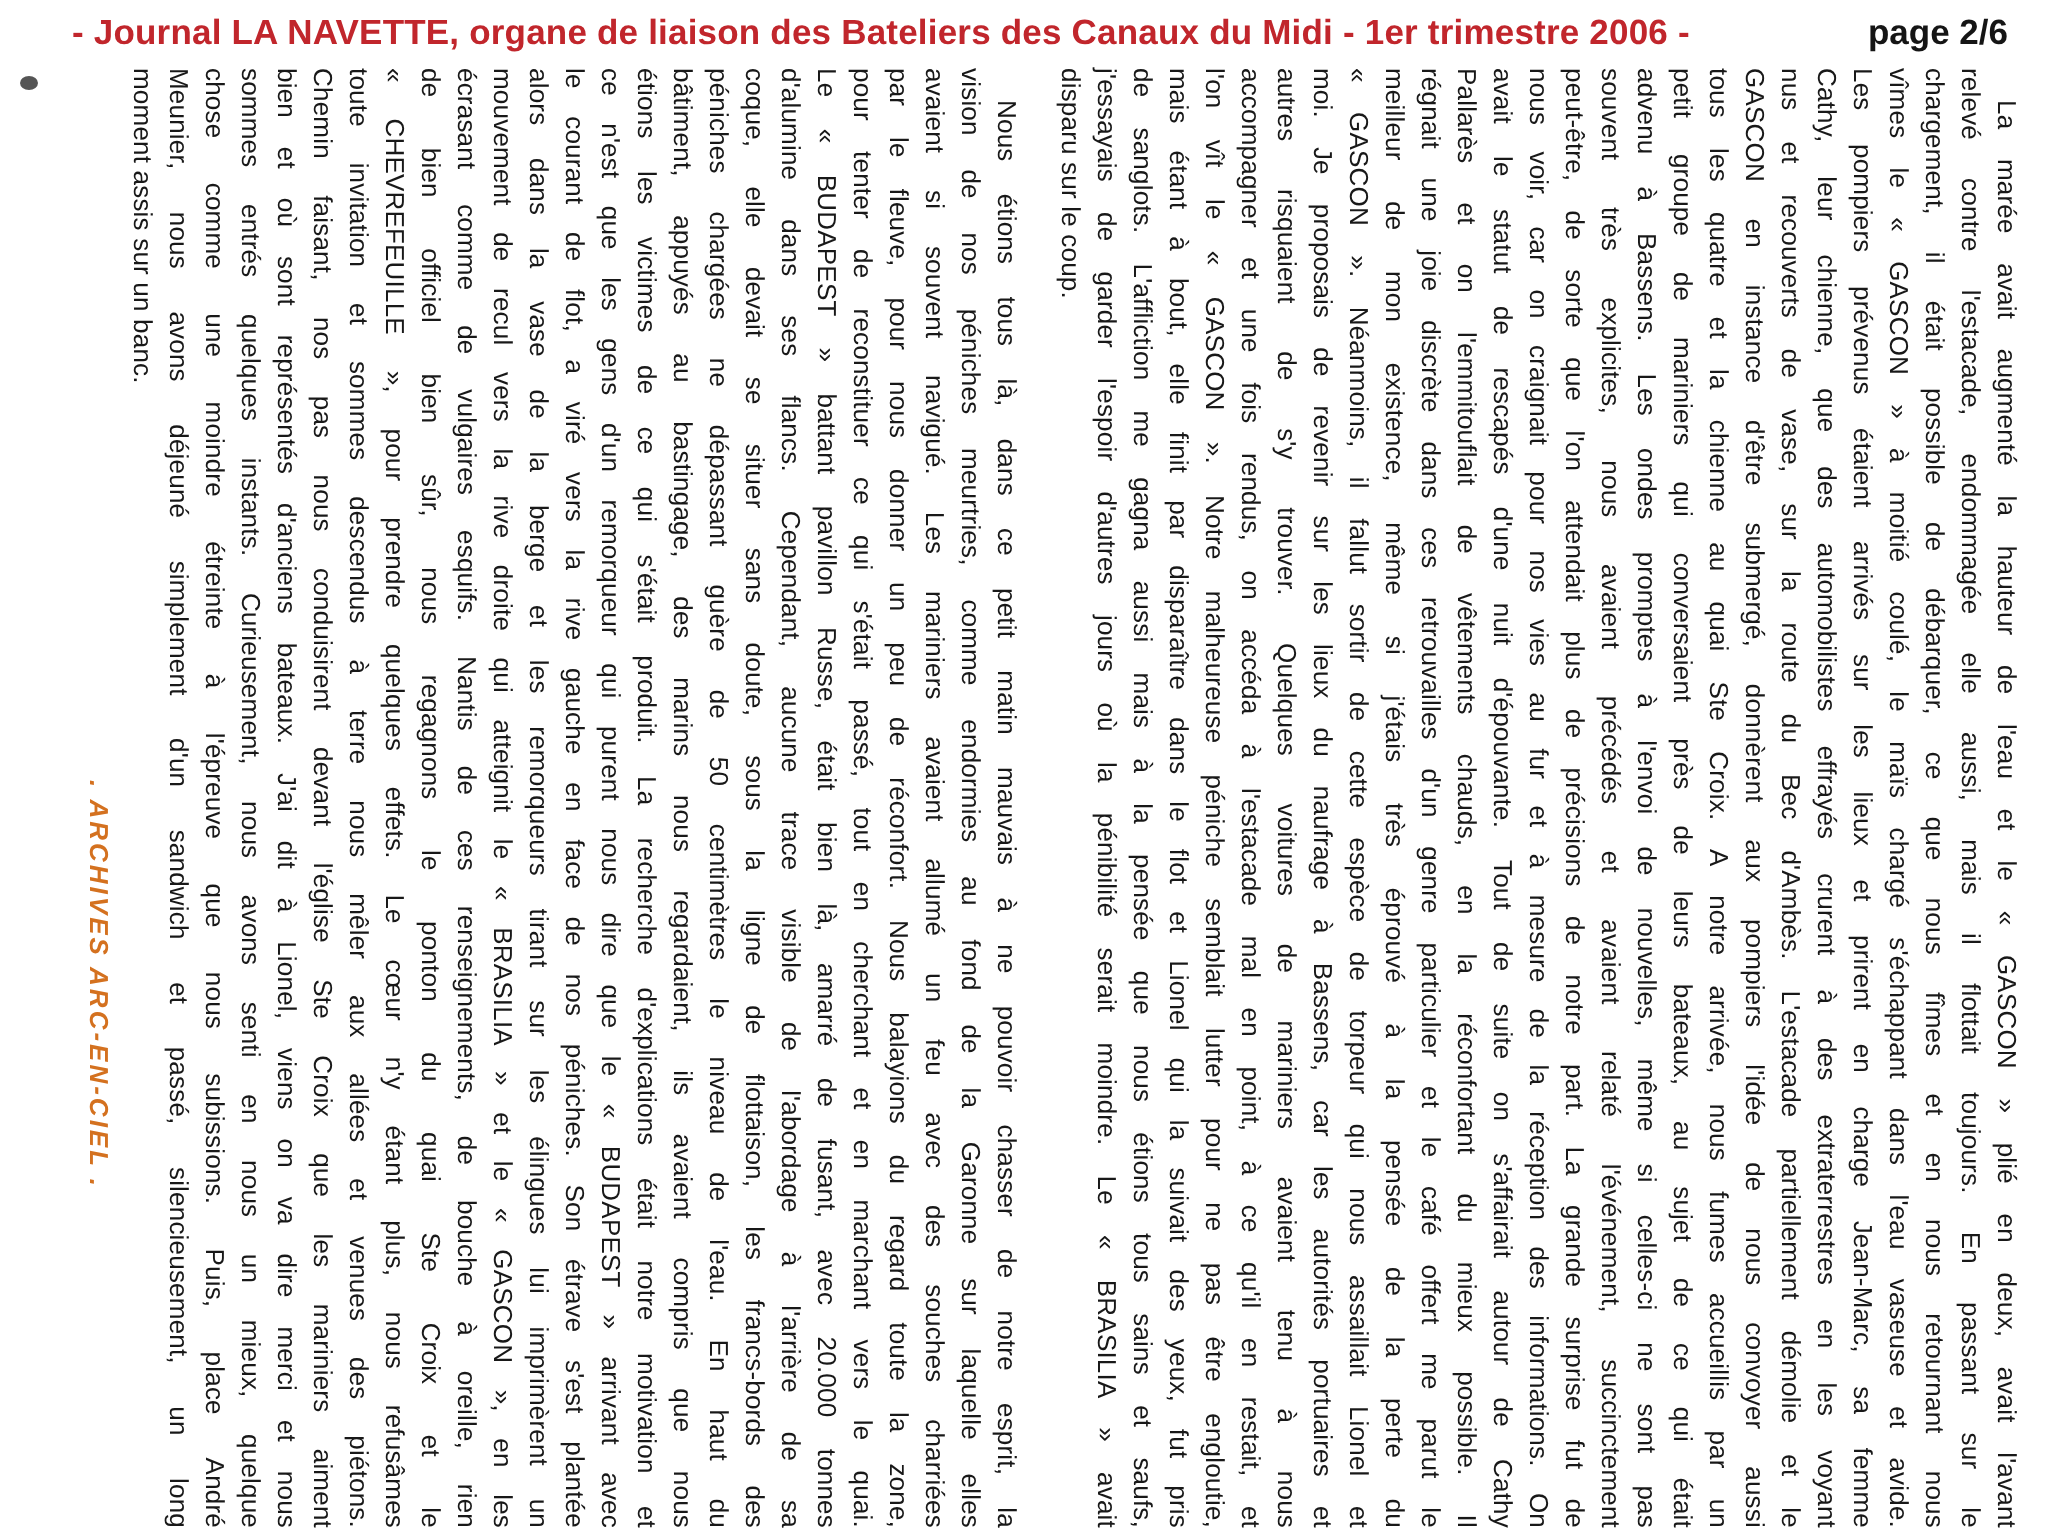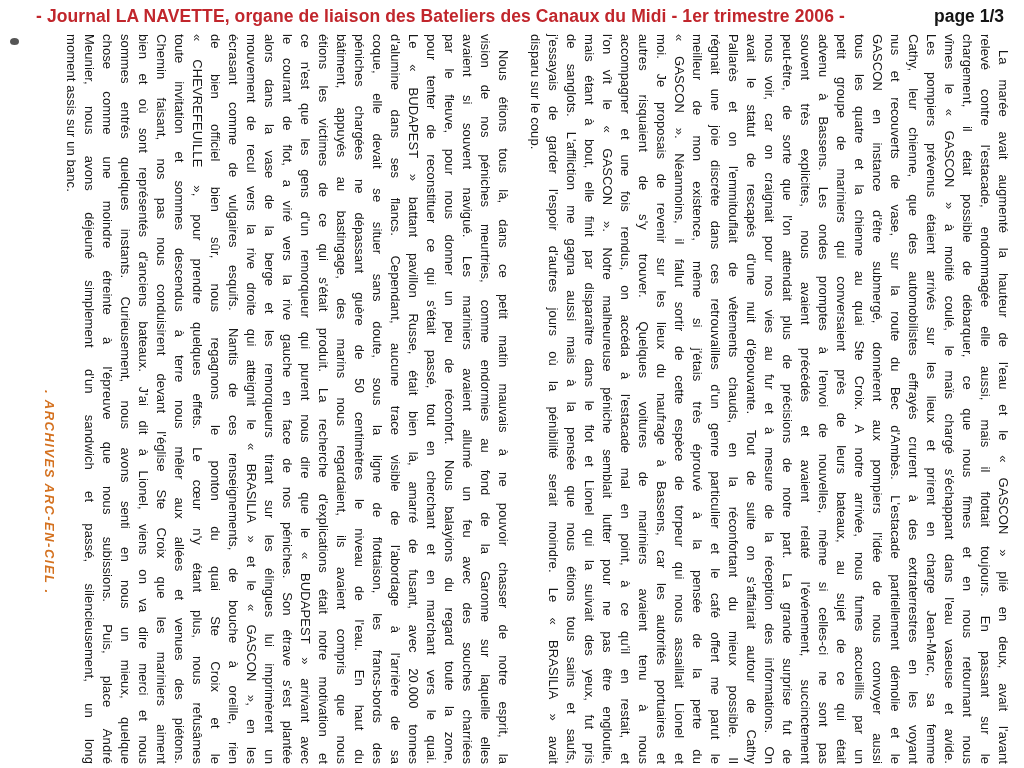--- a/index.html
+++ b/index.html
@@ -86,21 +86,21 @@
 </style>
 </head>
 <body>
 
 <div class="page">
 
   <div class="artifact"></div>
 
   <div class="header">
     <span class="title">-  Journal LA NAVETTE, organe de liaison des Bateliers des Canaux du Midi - 1er trimestre 2006 -</span>
-    <span class="pageno">page 1/3</span>
+    <span class="pageno">page 2/6</span>
   </div>
 
   <div class="body-rotated">
     <div class="para">
         <div class="bline">La marée avait augmenté la hauteur de l'eau et le « GASCON » plié en deux, avait l'avant</div>
         <div class="bline">relevé contre l'estacade, endommagée elle aussi, mais il flottait toujours. En passant sur le</div>
         <div class="bline">chargement, il était possible de débarquer, ce que nous fîmes et en nous retournant nous</div>
         <div class="bline">vîmes le « GASCON » à moitié coulé, le maïs chargé s'échappant dans l'eau vaseuse et avide.</div>
         <div class="bline">Les pompiers prévenus étaient arrivés sur les lieux et prirent en charge Jean-Marc, sa femme</div>
         <div class="bline">Cathy, leur chienne, que des automobilistes effrayés crurent à des extraterrestres en les voyant</div>

